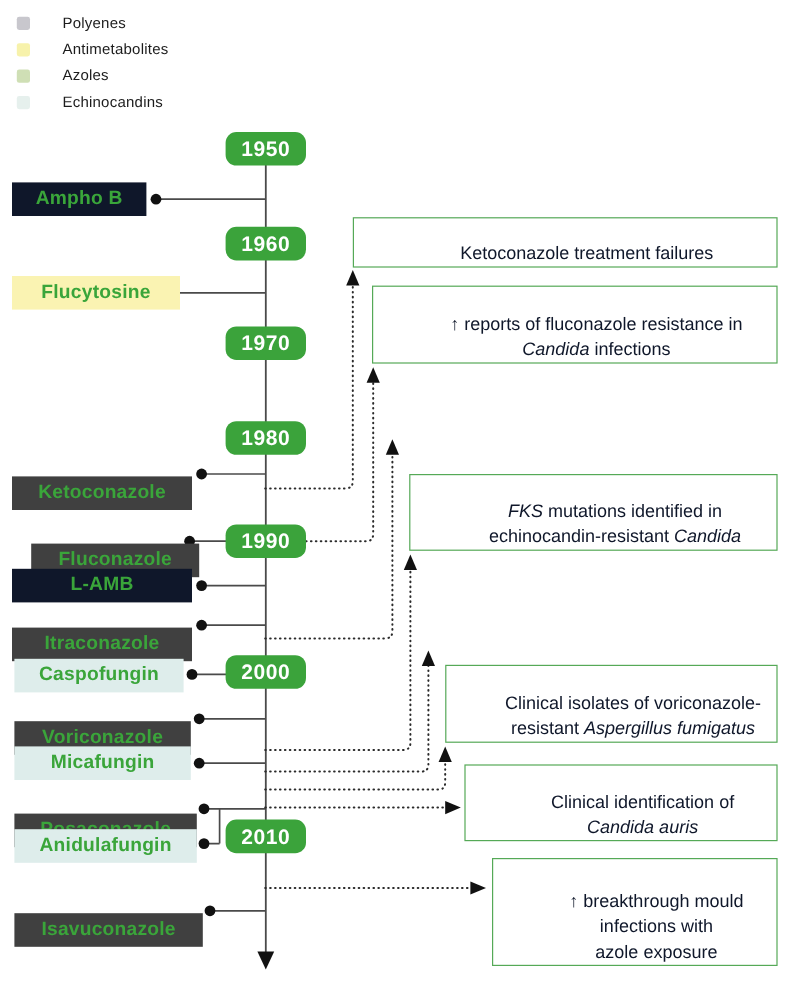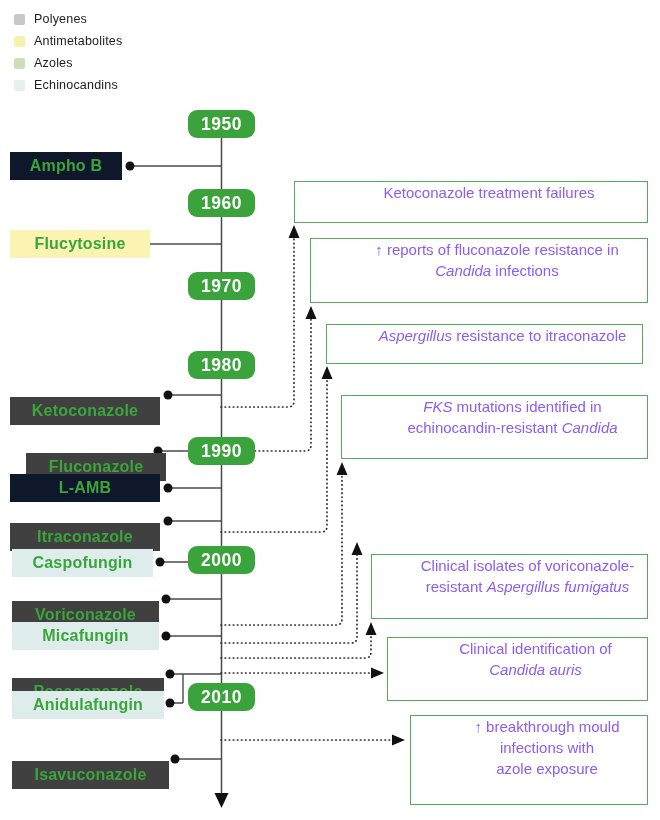--- a/index.html
+++ b/index.html
@@ -1,21 +1,21 @@
 <!DOCTYPE html>
 <html><head>
 <meta charset="utf-8">
 <style>
   html,body{margin:0;padding:0;background:#fff;}
   .canvas{position:relative;width:660px;height:820px;background:#fff;
           font-family:"Liberation Sans","DejaVu Sans",sans-serif;overflow:hidden;}
   svg.layer{position:absolute;left:0;top:0;z-index:1;}
   
   .legend{position:absolute;left:14px;top:8px;z-index:2;}
-  .legend-row{display:flex;align-items:center;height:22px;}
+  .legend-row{display:flex;align-items:center;height:22px;gap:18px;}
   .swatch{width:11px;height:11px;border-radius:2px;margin-right:9px;flex:0 0 auto;}
   .legend-label{font-size:12.5px;color:#1c1c1c;letter-spacing:.2px;}
   .sw-polyene{background:#c8c7cd;}
   .sw-antimetabolite{background:#f7f2ab;}
   .sw-azole{background:#cfdfb5;}
   .sw-echinocandin{background:#e6f0ed;}
   
   .badge{position:absolute;left:188px;width:67px;height:28px;z-index:3;
          background:#3ba33b;border-radius:9px;color:#fff;font-weight:bold;
          font-size:17.5px;display:flex;align-items:center;justify-content:center;
@@ -24,21 +24,21 @@
   .drug{position:absolute;height:28px;z-index:2;display:flex;align-items:center;
         justify-content:center;font-weight:bold;font-size:16px;color:#3aa53a;
         letter-spacing:.2px;}
   .bg-polyene{background:#0f172a;}
   .bg-antimetabolite{background:#faf3b2;}
   .bg-azole{background:#404040;margin-top:16px;}
   .bg-echinocandin{background:#deedeb;}
   
   .event{position:absolute;z-index:2;background:#fff;border:1.5px solid #55a957;
          box-sizing:border-box;display:flex;flex-direction:column;align-items:center;
-         justify-content:flex-start;font-size:15px;color:#8b5cf6;line-height:21px;
+         justify-content:flex-end;font-size:15px;color:#0f172a;line-height:21px;
          text-align:center;padding-left:36px;}
   .event .it{font-style:italic;}
 </style>
 </head>
 <body>
 
 <div class="canvas">
 
   <svg class="layer" width="660" height="820" viewBox="0 0 660 820">
 
@@ -136,23 +136,20 @@
   <div class="drug bg-echinocandin" style="left:12px;top:691px;width:152px">Anidulafungin</div>
   <div class="drug bg-azole" style="left:12px;top:745px;width:157px">Isavuconazole</div>
 
   <div class="event" style="left:294px;top:181px;width:354px;height:42px">
       <div><span>Ketoconazole treatment failures</span></div>
     </div>
   <div class="event" style="left:310px;top:238px;width:338px;height:65px">
       <div><span>↑ reports of fluconazole resistance in</span></div>
       <div><span class="it">Candida</span><span> infections</span></div>
     </div>
-  <div class="event" style="left:326px;top:324px;width:317px;height:40px">
-      <div><span class="it">Aspergillus</span><span> resistance to itraconazole</span></div>
-    </div>
   <div class="event" style="left:341px;top:395px;width:307px;height:64px">
       <div><span class="it">FKS</span><span> mutations identified in</span></div>
       <div><span>echinocandin-resistant </span><span class="it">Candida</span></div>
     </div>
   <div class="event" style="left:371px;top:554px;width:277px;height:65px">
       <div><span>Clinical isolates of voriconazole-</span></div>
       <div><span>resistant </span><span class="it">Aspergillus fumigatus</span></div>
     </div>
   <div class="event" style="left:387px;top:637px;width:261px;height:64px">
       <div><span>Clinical identification of</span></div>

